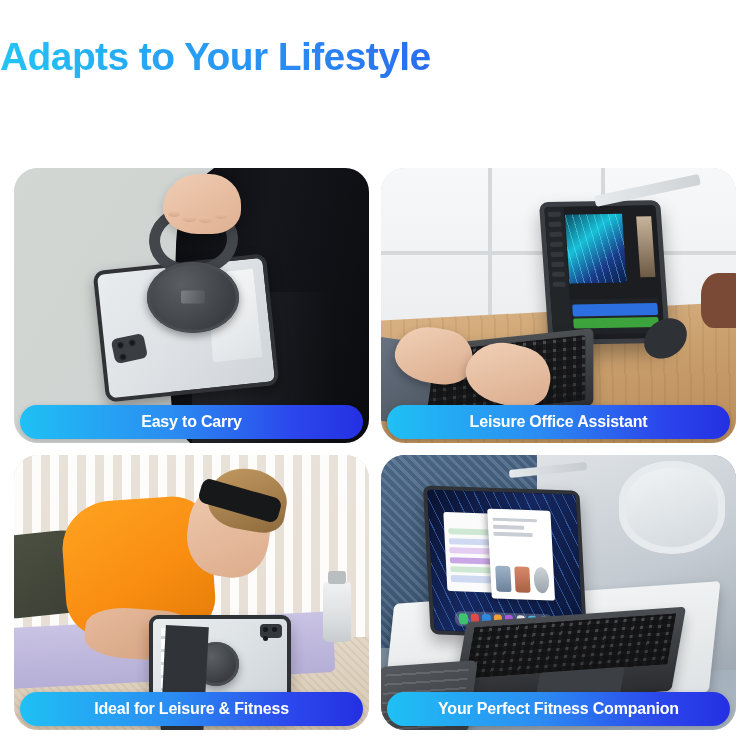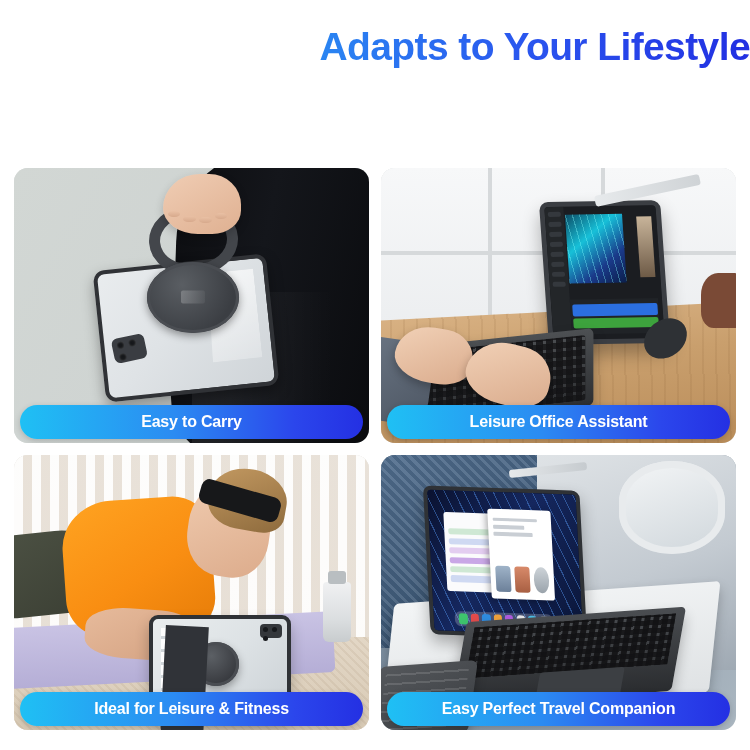--- a/index.html
+++ b/index.html
@@ -10,22 +10,22 @@
     background: #ffffff;
     font-family: "Liberation Sans", sans-serif;
     overflow: hidden;
   }
 
   .page { position: relative; width: 750px; height: 750px; background: #fff; }
 
   
   .headline {
     width: 750px;
-    padding-top: 24px;
-    text-align: right;
+    padding-top: 34px;
+    text-align: left;
   }
   .headline-line {
     display: block;
     font-size: 40px;
     font-weight: bold;
     line-height: 1.17;
     letter-spacing: -0.6px;
     white-space: nowrap;
     background: linear-gradient(90deg, #23C4F5 0%, #2A86F2 42%, #2A53EE 72%, #2230E2 100%);
     -webkit-background-clip: text;
@@ -45,21 +45,21 @@
     height: 570px;
     display: grid;
     grid-template-columns: 355px 355px;
     grid-template-rows: 275px 275px;
     column-gap: 12px;
     row-gap: 12px;
   }
 
   .card {
     position: relative;
-    border-radius: 14px;
+    border-radius: 24px;
     overflow: hidden;
     background: #d5d8d6;
   }
   .scene { position: absolute; inset: 0; }
 
   
   .caption {
     position: absolute;
     left: 6px;
     right: 6px;
@@ -551,18 +551,18 @@
             <i style="background:#7a7f86"></i>
           </div>
         </div>
         <div class="c4-pen"></div>
 
         <div class="c4-kb"></div>
         <div class="c4-pad"></div>
         <div class="c4-phone"></div>
       </div>
       <div class="caption">
-        <span class="caption-text">Easy Perfect Travel Companion</span>
+        <span class="caption-text">Your Perfect Fitness Companion</span>
       </div>
     </div>
 
   </div>
 </div>
 
 </body></html>

